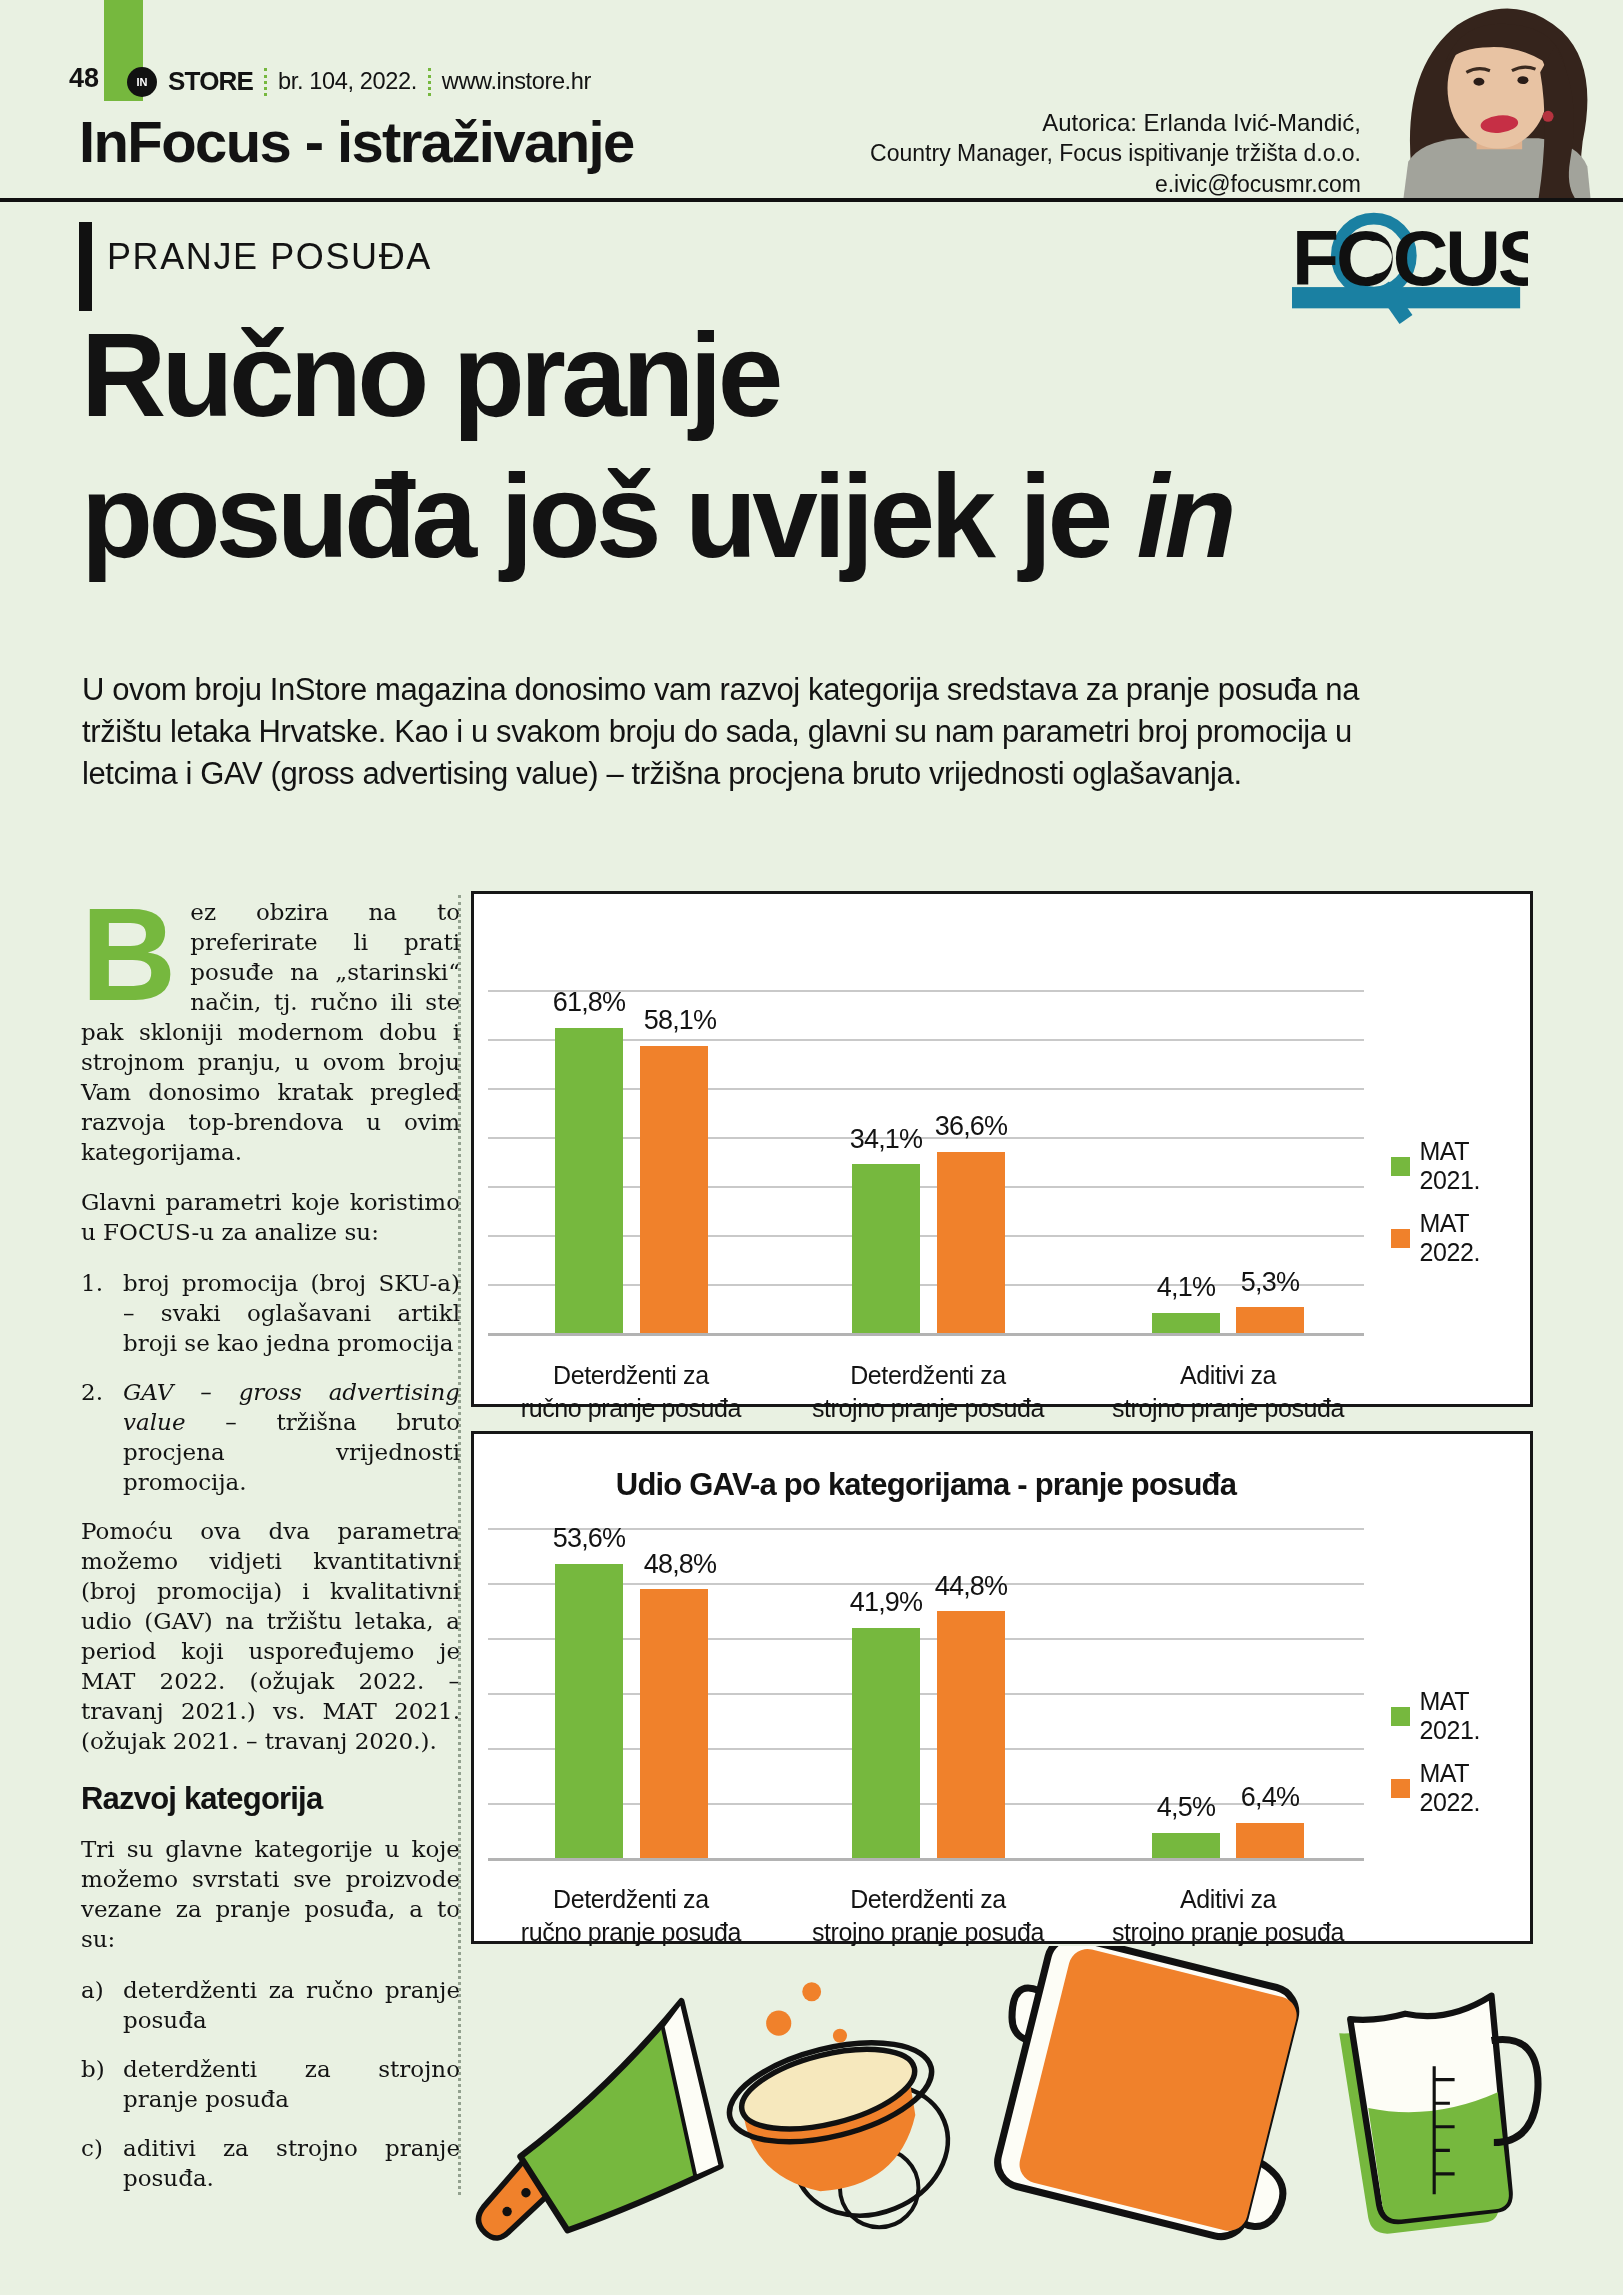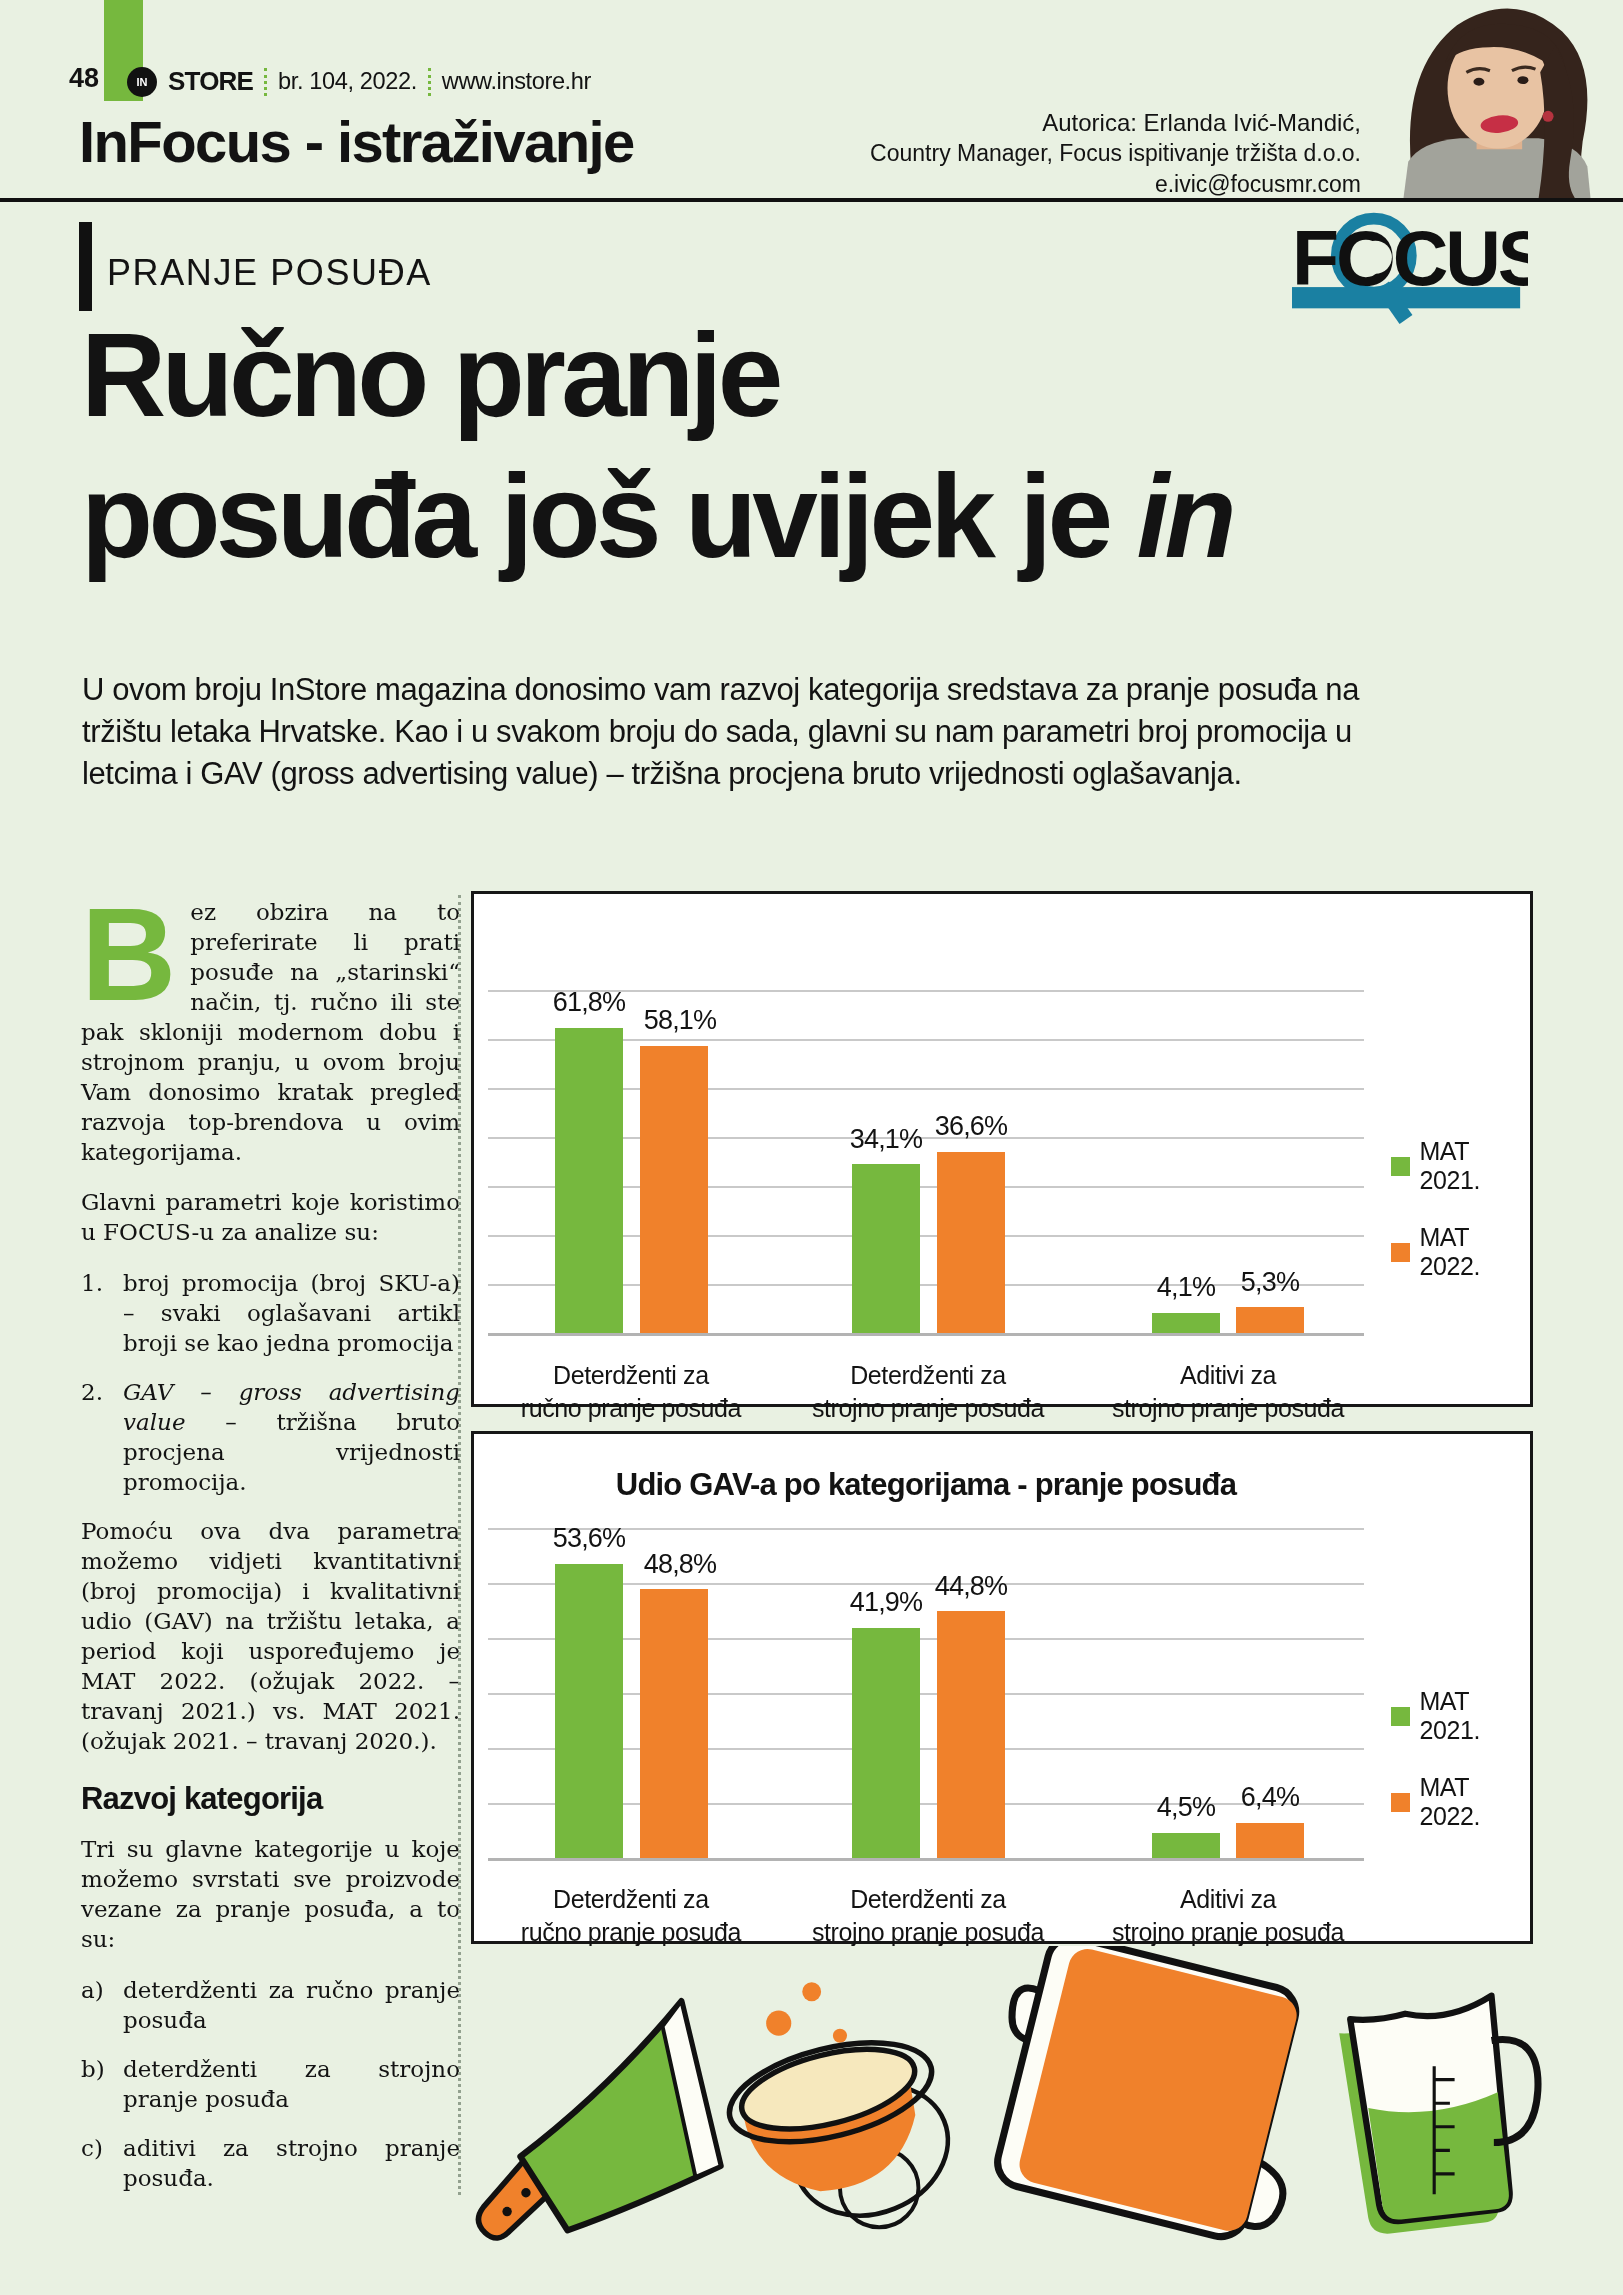--- a/index.html
+++ b/index.html
@@ -16,21 +16,21 @@
   .hsep{height:28px;border-left:3.1px dotted #76b83e}
   .issue,.site{font-weight:400;font-size:23.6px;letter-spacing:-0.4px}
   .section-title{position:absolute;left:79px;top:108px;font-size:58px;font-weight:800;letter-spacing:-1.6px}
   .author{position:absolute;right:262px;top:107px;text-align:right;font-size:23px;line-height:31px}
   .author .a-name{font-weight:400;font-size:24px}
   .photo{position:absolute;left:1372px;top:0;width:250px;height:198px}
   .hr1{position:absolute;left:0;top:198px;width:1623px;height:3.9px;background:#111}
 
   
   .kbar{position:absolute;left:79px;top:222px;width:13.4px;height:89px;background:#111}
-  .kicker{position:absolute;left:107px;top:252px;font-size:36px;font-weight:300;letter-spacing:1.6px}
+  .kicker{position:absolute;left:107px;top:236px;font-size:36px;font-weight:300;letter-spacing:1.6px}
   .focus{position:absolute;left:1292px;top:210px;width:236px;height:118px}
 
   
   .title{position:absolute;left:81px;top:305px;font-size:118px;line-height:141px;
          font-weight:800;letter-spacing:-4.7px;white-space:nowrap}
   .title .it{font-style:italic}
 
   
   .intro{position:absolute;left:82px;top:669px;width:1335px;font-size:31px;line-height:42px;letter-spacing:-0.4px}
 
@@ -57,21 +57,21 @@
   #plot1{top:93px;height:346px;background:repeating-linear-gradient(to top,transparent 0 47px,#c9c9c9 47px 49px)}
   #plot2{top:94px;height:330px;background:repeating-linear-gradient(to top,transparent 0 53px,#c9c9c9 53px 55px)}
   .bar{position:absolute;bottom:0;width:68px}
   .b1g{left:67px}.b1o{left:152px}.b2g{left:364px}.b2o{left:449px}.b3g{left:664px}.b3o{left:748px}
   .val{position:absolute;width:126px;text-align:center;font-size:27px;letter-spacing:-0.8px}
   .v1g{left:38px}.v1o{left:129px}.v2g{left:335px}.v2o{left:420px}.v3g{left:635px}.v3o{left:719px}
   .cat{position:absolute;width:298px;text-align:center;font-size:25px;line-height:33px;letter-spacing:-0.4px}
   .cat1{left:7.9px}.cat2{left:305px}.cat3{left:605px}
   #chart1 .cat{top:465px}
   #chart2 .cat{top:449px}
-  .legend{position:absolute;left:917px;display:flex;flex-direction:column;gap:28px}
+  .legend{position:absolute;left:917px;display:flex;flex-direction:column;gap:14px}
   #chart1 .legend{top:243px}
   #chart2 .legend{top:253px}
   .litem{display:flex;align-items:center;gap:9.4px;font-size:25px;letter-spacing:-0.4px}
   .swatch{width:19px;height:19px;flex:none}
 
   
   .illos{position:absolute;left:471px;top:1946px;width:1099px;height:338px}
 </style>
 </head>
 <body>

